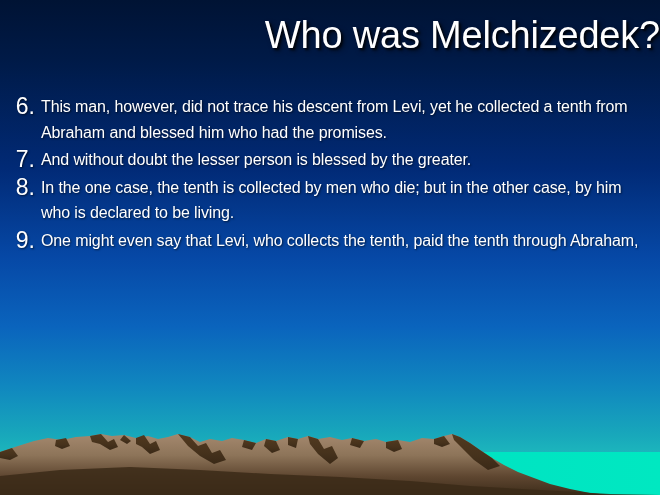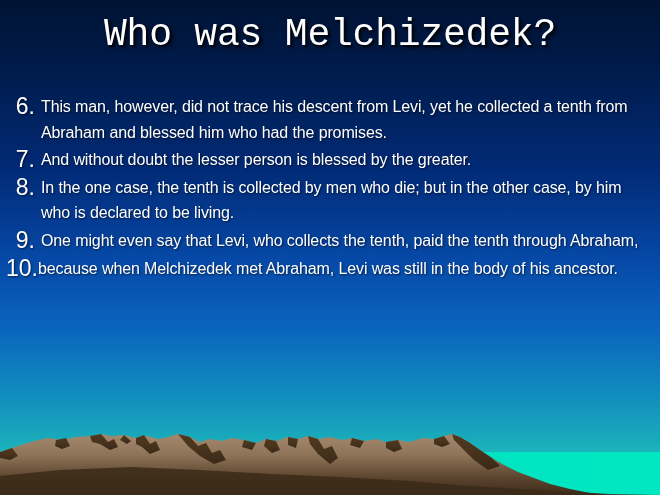--- a/index.html
+++ b/index.html
@@ -50,30 +50,29 @@
     width: 660px;
     height: 75px;
   }
 
   
   #title {
     position: absolute;
     left: 0;
     top: 13px;
     width: 660px;
-    text-align: center;
+    text-align: right;
     color: #ffffff;
     font-size: 38px;
     line-height: 44px;
     font-weight: 400;
     letter-spacing: -0.2px;
     text-shadow: 2px 2px 2px rgba(0,0,0,0.75),
                  3px 3px 5px rgba(0,0,0,0.5);
     white-space: nowrap;
-    font-family: Liberation Mono, monospace;
   }
 
   
   #body-list {
     position: absolute;
     left: 6px;
     top: 94px;
     width: 648px;
   }
 
@@ -183,19 +182,15 @@
     <div class="list-item">
       <div class="item-number">8.</div>
       <div class="item-text">In the one case, the tenth is collected by men who die; but in the other case, by him who is declared to be living.</div>
     </div>
 
     <div class="list-item">
       <div class="item-number">9.</div>
       <div class="item-text">One might even say that Levi, who collects the tenth, paid the tenth through Abraham,</div>
     </div>
 
-    <div class="list-item tight">
-      <div class="item-number">10.</div>
-      <div class="item-text">because when Melchizedek met Abraham, Levi was still in the body of his ancestor.</div>
-    </div>
 
   </div>
 </div>
 
 </body></html>

